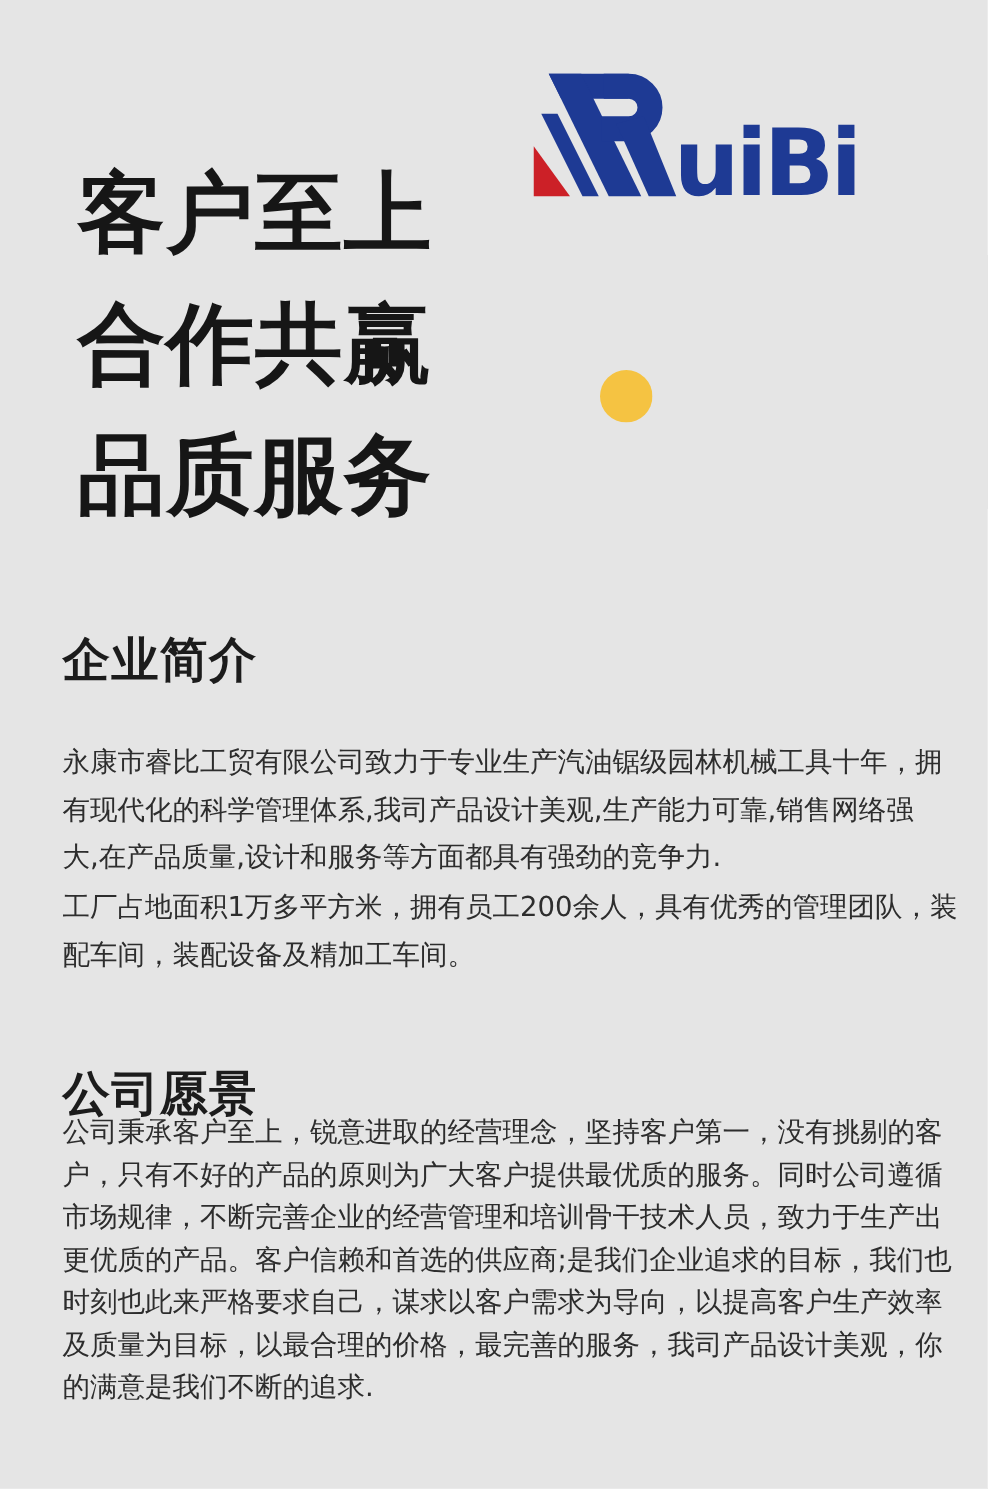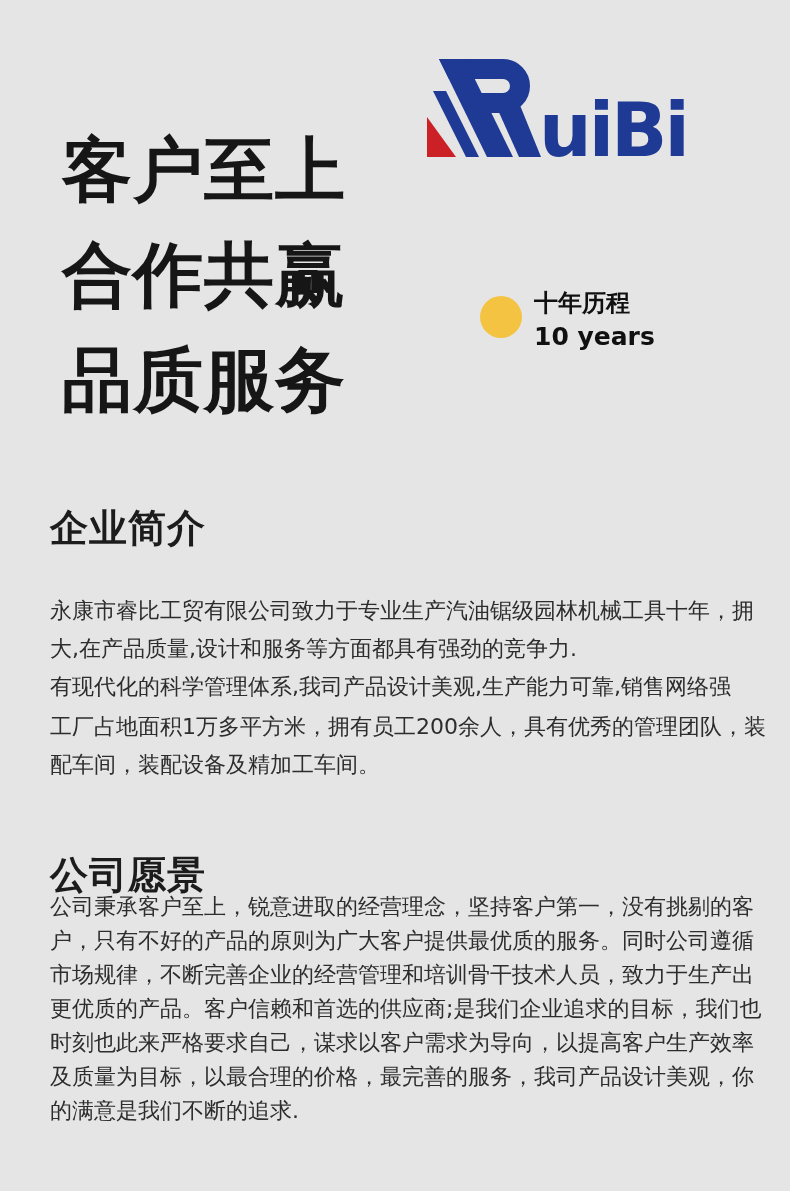--- a/index.html
+++ b/index.html
@@ -55,32 +55,28 @@
   <div class="slogan">
     <div>客户至上</div>
     <div>合作共赢</div>
     <div>品质服务</div>
   </div>
 
   <div class="badge">
     <svg class="badge-circle" viewBox="0 0 42 42" aria-hidden="true">
       <circle cx="21" cy="21" r="21" fill="#f5c342"></circle>
     </svg>
-    <div class="badge-text">
-      <div class="badge-title">十年历程</div>
-      <div class="badge-sub">10 years</div>
-    </div>
   </div>
 
   <div class="section-heading heading-intro">企业简介</div>
 
   <div class="para p1">
     <div class="tline">永康市睿比工贸有限公司致力于专业生产汽油锯级园林机械工具十年，拥</div>
+    <div class="tline">有现代化的科学管理体系,我司产品设计美观,生产能力可靠,销售网络强</div>
     <div class="tline">大,在产品质量,设计和服务等方面都具有强劲的竞争力.</div>
-    <div class="tline">有现代化的科学管理体系,我司产品设计美观,生产能力可靠,销售网络强</div>
   </div>
 
   <div class="para p2">
     <div class="tline">工厂占地面积1万多平方米，拥有员工200余人，具有优秀的管理团队，装</div>
     <div class="tline">配车间，装配设备及精加工车间。</div>
   </div>
 
   <div class="section-heading heading-vision">公司愿景</div>
 
   <div class="para p3">

